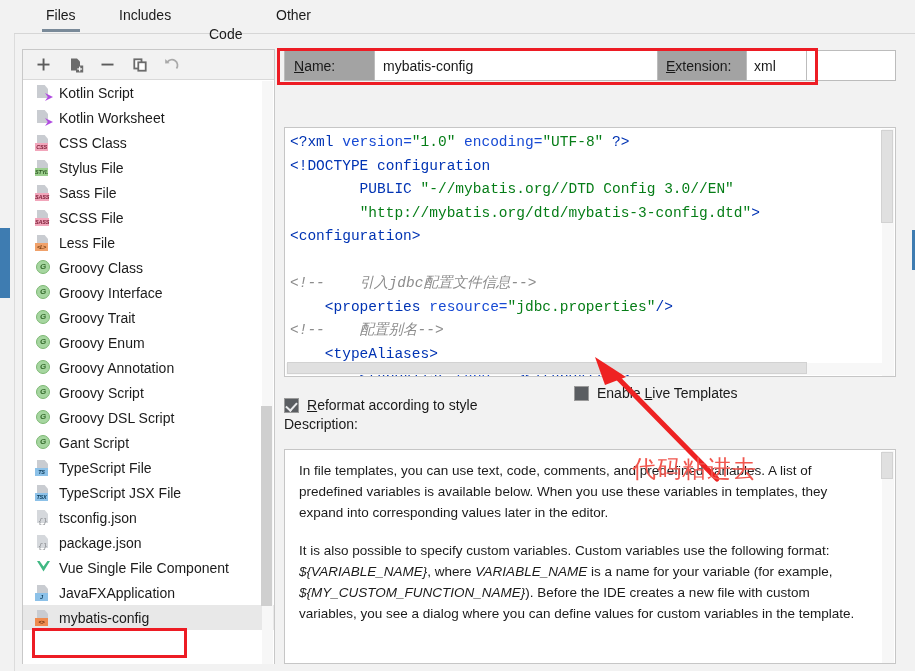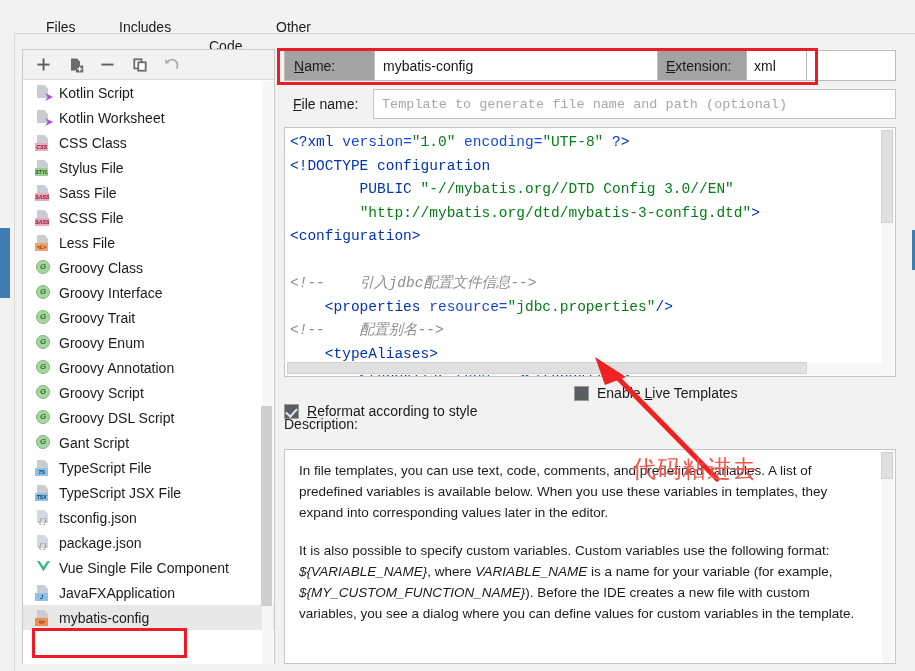--- a/index.html
+++ b/index.html
@@ -46,21 +46,21 @@
     background: #f2f2f2;
     border-bottom: 1px solid #d6d6d6;
   }
   .tab {
     position: absolute;
     top: 0;
     height: 33px;
     line-height: 30px;
     font-size: 14px;
     color: #1b1b1b;
-    padding: 12px 10px;
+    padding: 0 10px;
     cursor: default;
     white-space: nowrap;
   }
   .tab.active { font-weight: 400; }
   .tab.active::after {
     content: "";
     position: absolute;
     left: 6px; right: 6px;
     bottom: 1px;
     height: 3px;
@@ -679,41 +679,33 @@
     </div>
     <div id="ext-label-cell">
       <span><span class="u">E</span><span>xtension:</span></span>
     </div>
     <div id="ext-input">
       <span>xml</span>
     </div>
     <div id="ext-tail"></div>
   </div>
 
-  <div id="filename-row">
-    <div id="filename-label">
-      <span><span class="u">F</span><span>ile name:</span></span>
-    </div>
-    <div id="filename-input">
-      <span>Template to generate file name and path (optional)</span>
-    </div>
-  </div>
 
   <div id="editor">
     <div id="editor-code"><div><span class="c-pi">&lt;?xml</span><span class="c-attr"> version=</span><span class="c-str">"1.0"</span><span class="c-attr"> encoding=</span><span class="c-str">"UTF-8"</span><span class="c-pi"> ?&gt;</span></div><div><span class="c-tag">&lt;!DOCTYPE configuration</span></div><div><span class="c-tag">        PUBLIC </span><span class="c-str">"-//mybatis.org//DTD Config 3.0//EN"</span></div><div><span class="c-txt">        </span><span class="c-str">"http://mybatis.org/dtd/mybatis-3-config.dtd"</span><span class="c-tag">&gt;</span></div><div><span class="c-tag">&lt;configuration&gt;</span></div><div>&nbsp;</div><div><span class="c-cmt">&lt;!--    引入jdbc配置文件信息--&gt;</span></div><div><span class="c-tag">    &lt;properties</span><span class="c-attr"> resource=</span><span class="c-str">"jdbc.properties"</span><span class="c-tag">/&gt;</span></div><div><span class="c-cmt">&lt;!--    配置别名--&gt;</span></div><div><span class="c-tag">    &lt;typeAliases&gt;</span></div><div><span class="c-tag">        &lt;typeAlias</span><span class="c-attr"> type=</span><span class="c-str">""</span><span class="c-tag">&gt;&lt;/typeAlias&gt;</span></div></div>
     <div id="editor-vscroll">
       <div id="editor-vthumb"></div>
     </div>
     <div id="editor-hscroll">
       <div id="editor-hthumb"></div>
     </div>
   </div>
 
   <div id="chk-row">
-    <div class="chk-wrap" style="left:0px; top:18px;">
+    <div class="chk-wrap" style="left:0px; top:12px;">
       <span class="cbox checked"></span>
       <span><span class="u">R</span><span>eformat according to style</span></span>
     </div>
     <div class="chk-wrap" style="left:290px; top:0;">
       <span class="cbox"></span>
       <span>Enable <span class="u">L</span><span>ive Templates</span></span>
     </div>
   </div>
 
   <div id="desc-label">Description:</div>

